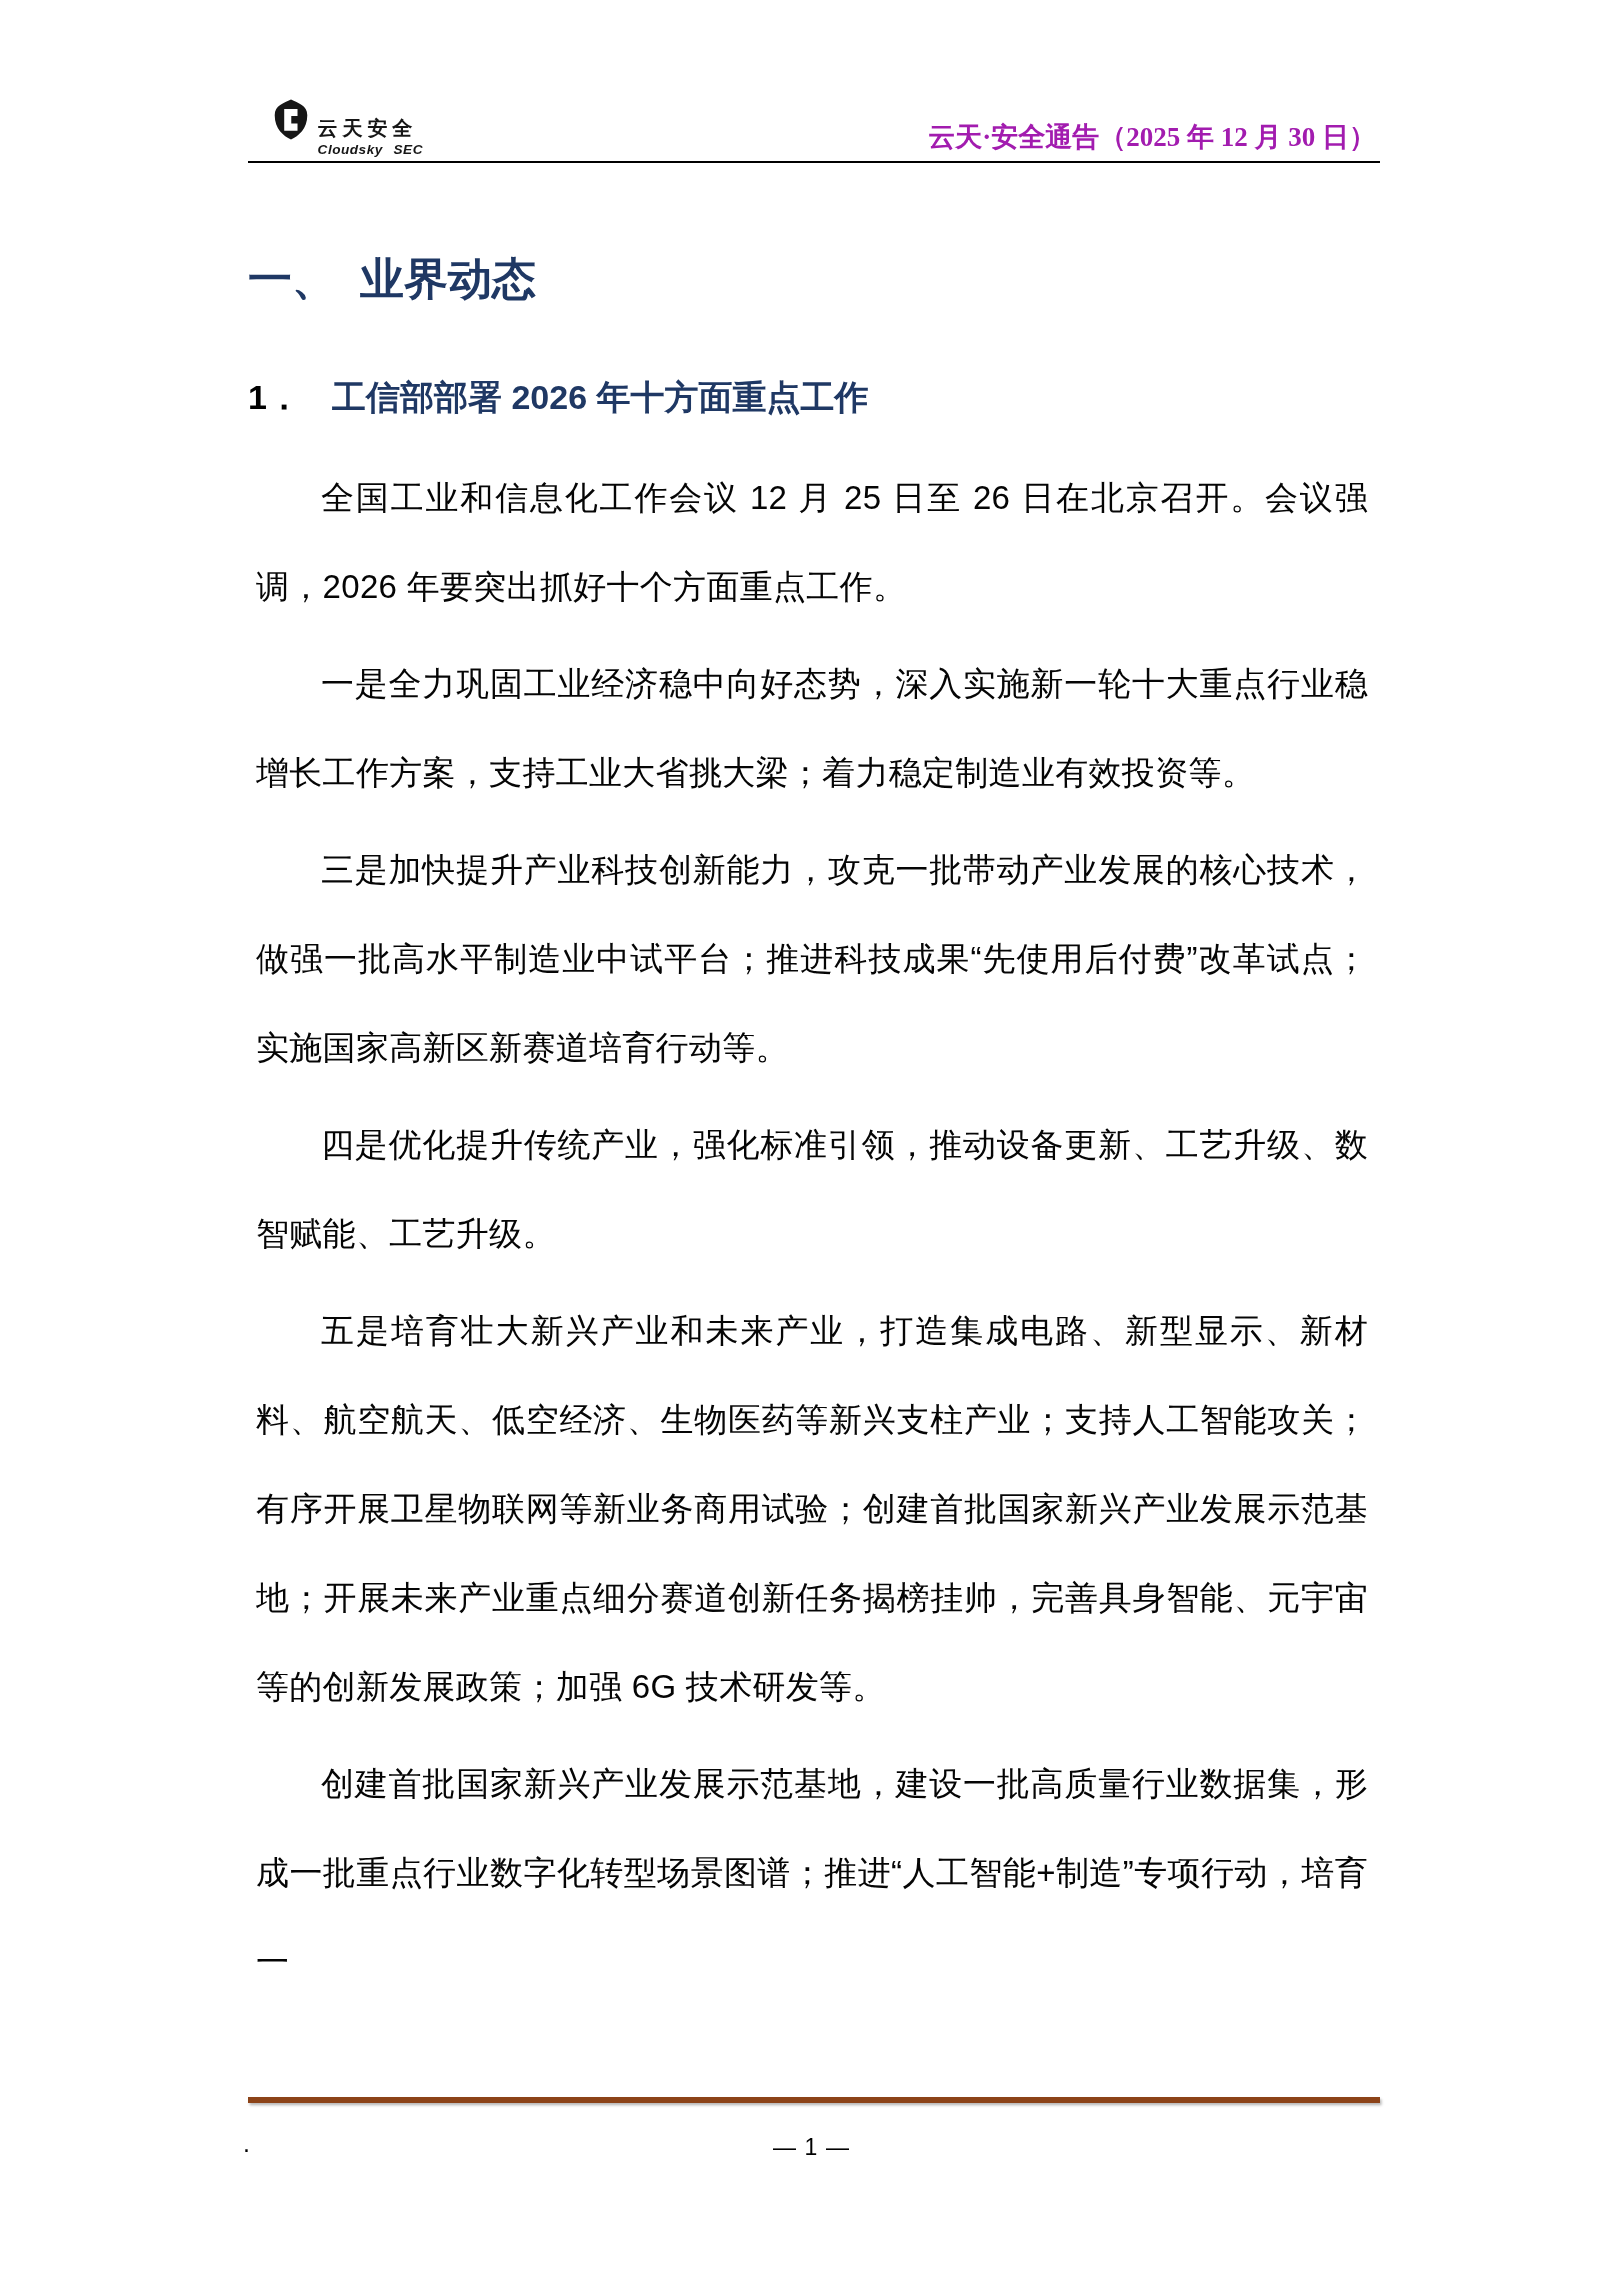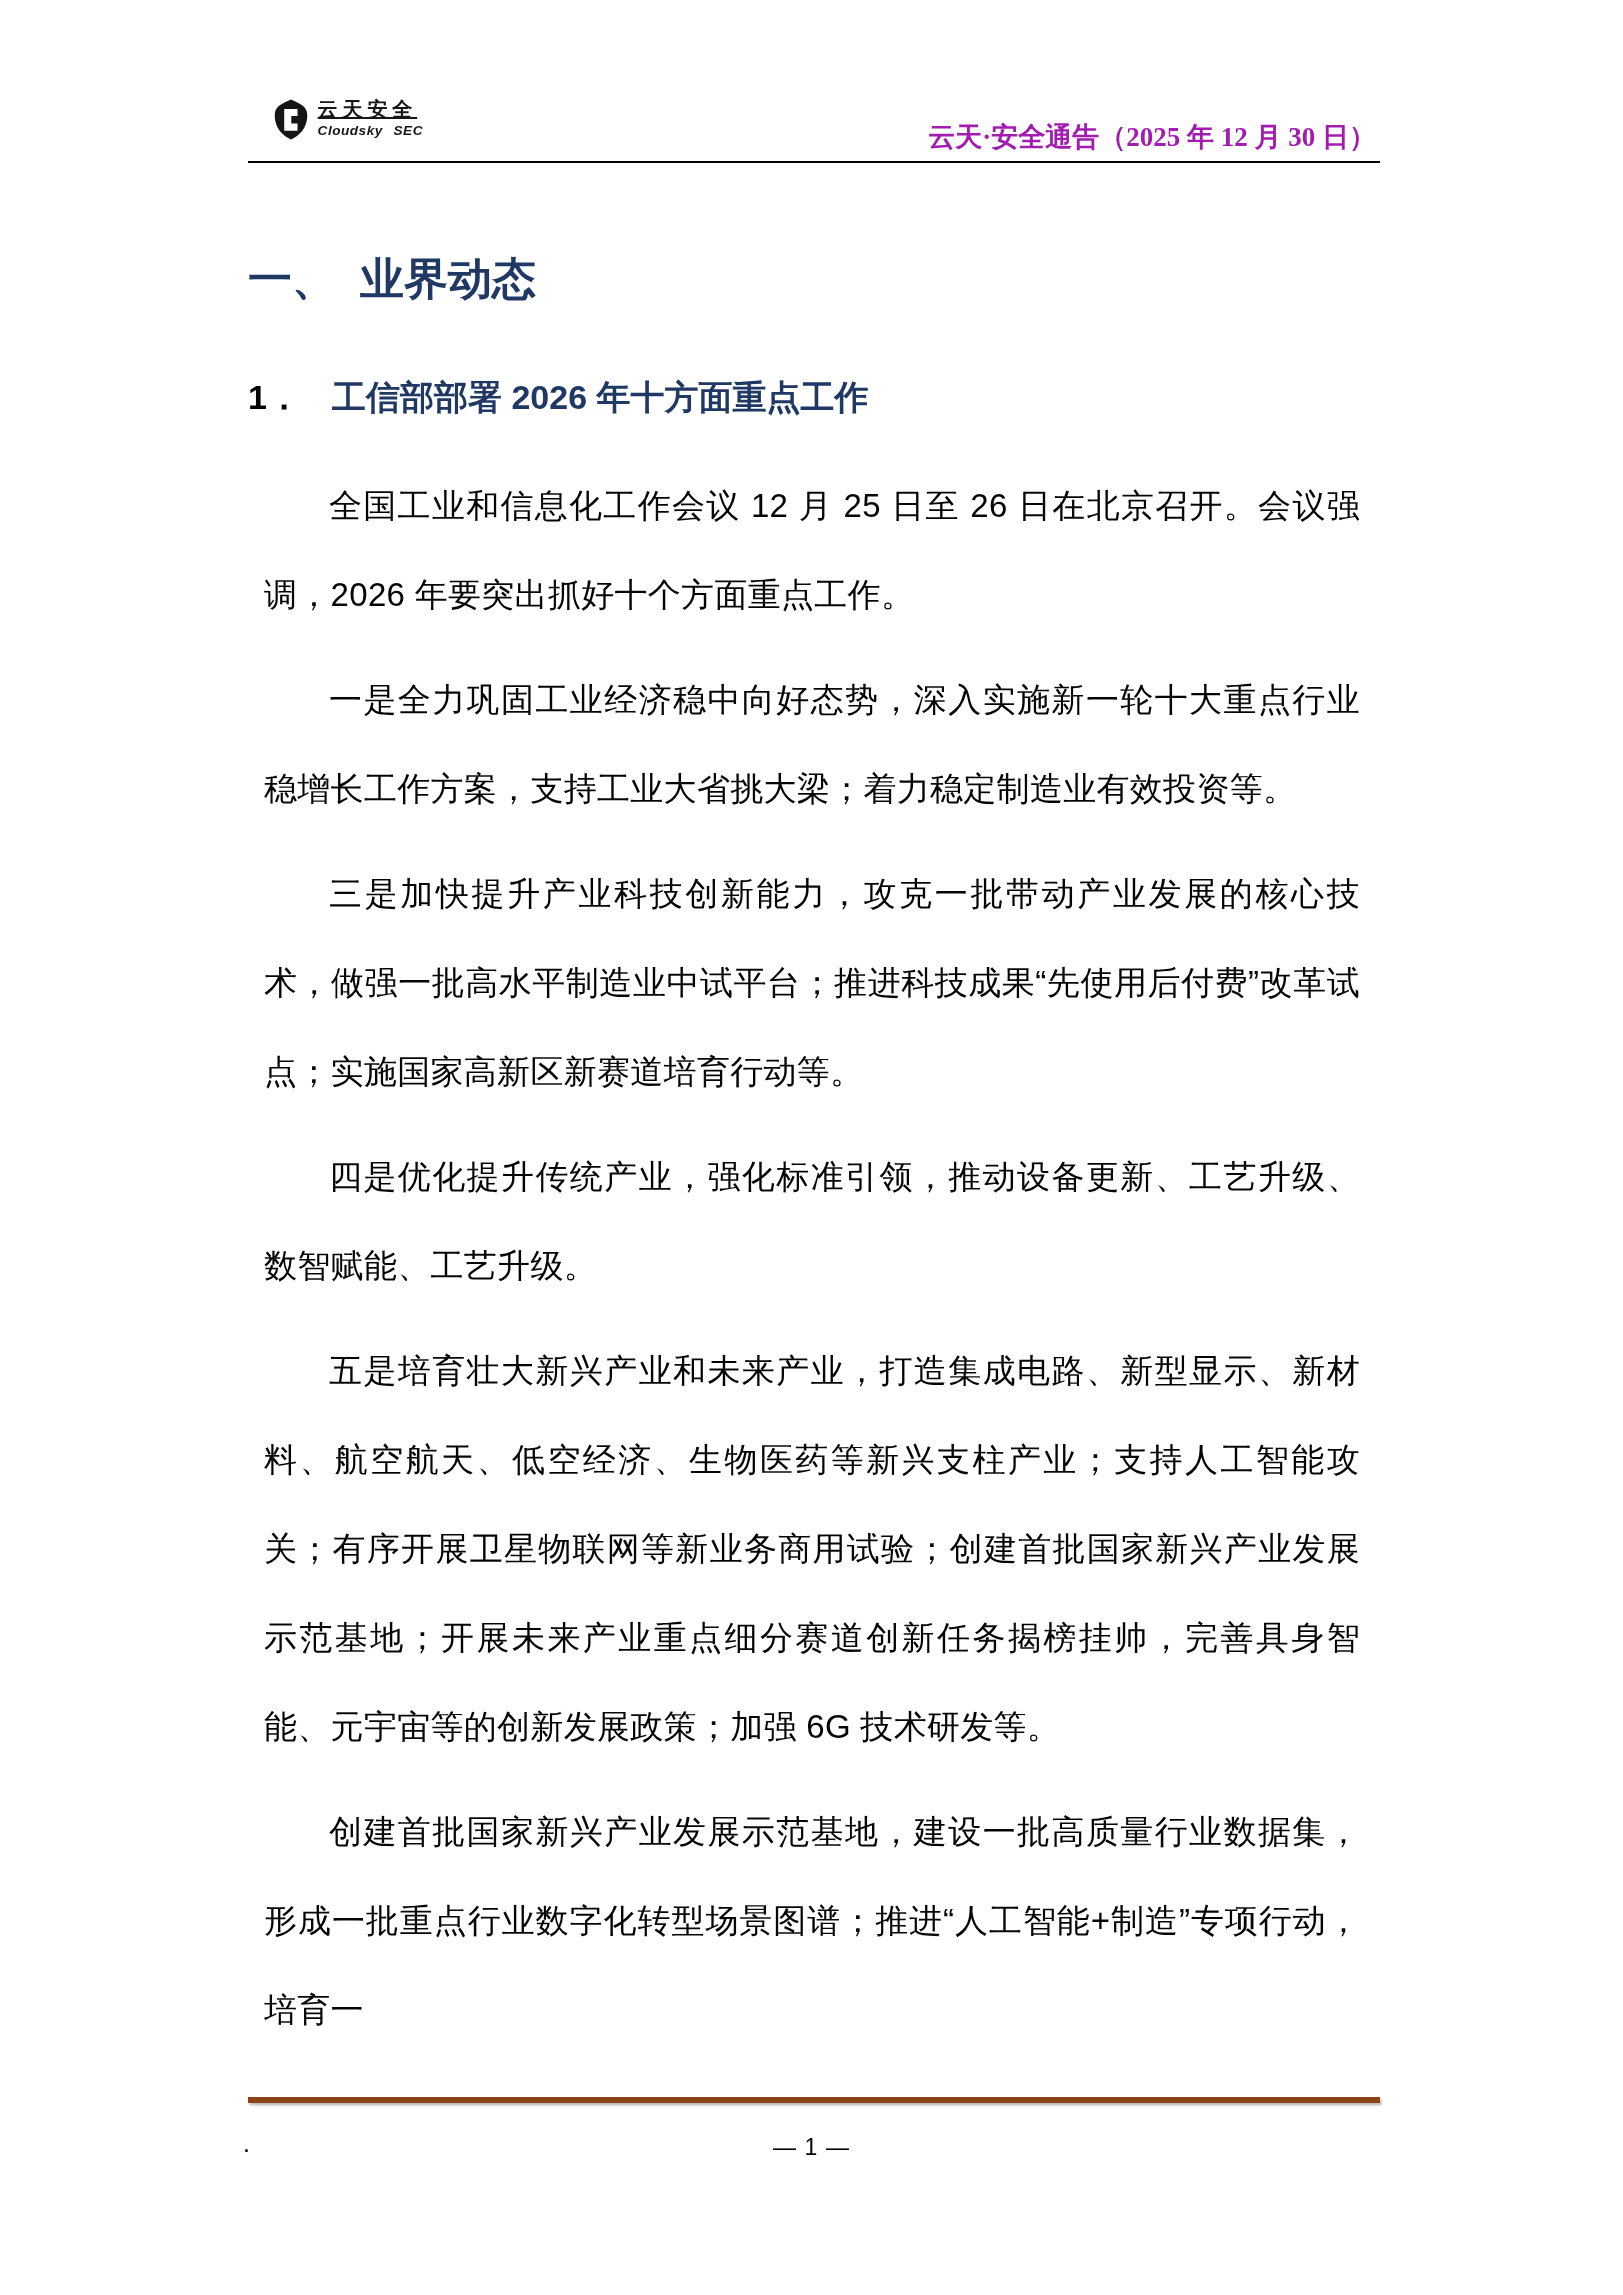--- a/index.html
+++ b/index.html
@@ -15,21 +15,21 @@
 
   
   .logo {
     position:absolute; left:272px; top:98px;
     display:flex; align-items:flex-start;
   }
   .logo svg { display:block; }
   .brand { margin-left:7.6px; }
   .brand-cn {
     font-size:20px; font-weight:700; letter-spacing:4.9px;
-    color:#161616; line-height:1; margin-top:1px; white-space:nowrap;text-decoration:underline;
+    color:#161616; line-height:1; margin-top:20px; white-space:nowrap;
   }
   .brand-en {
     font-size:13.6px; font-weight:700; font-style:italic;
     letter-spacing:0.5px; word-spacing:6.5px; color:#161616;
     line-height:1; margin-top:4.9px; white-space:nowrap;
   }
   .bulletin-title {
     position:absolute; right:247px; top:119px;
     font-family:"Liberation Serif","DejaVu Serif",serif;
     font-weight:700; font-size:27px; color:#a21caf; white-space:nowrap;
@@ -52,21 +52,21 @@
   }
   .h2 .h2-num { display:inline-block; width:84px; color:#000; }
   .h2 .h2-title { color:var(--heading-navy,#1F3864); }
 
   
   .body {
     position:absolute; left:248px; top:445px; width:1128px;
     font-size:33px; line-height:89px; text-align:justify;
     color:#050505; letter-spacing:0.3px;
   }
-  .body p { margin:16px; text-indent:65px; }
+  .body p { margin:8px; text-indent:65px; }
 
   
   .footer-bar {
     position:absolute; left:248px; top:2097px; width:1132px; height:6px;
     background:var(--footer-bar,#8C4318);
     box-shadow:1.6px 2.2px 2.7px rgba(0,0,0,0.28);
   }
   .footer-dot {
     position:absolute; left:243px; top:2131px;
     font-size:25px; line-height:1; color:#000;

